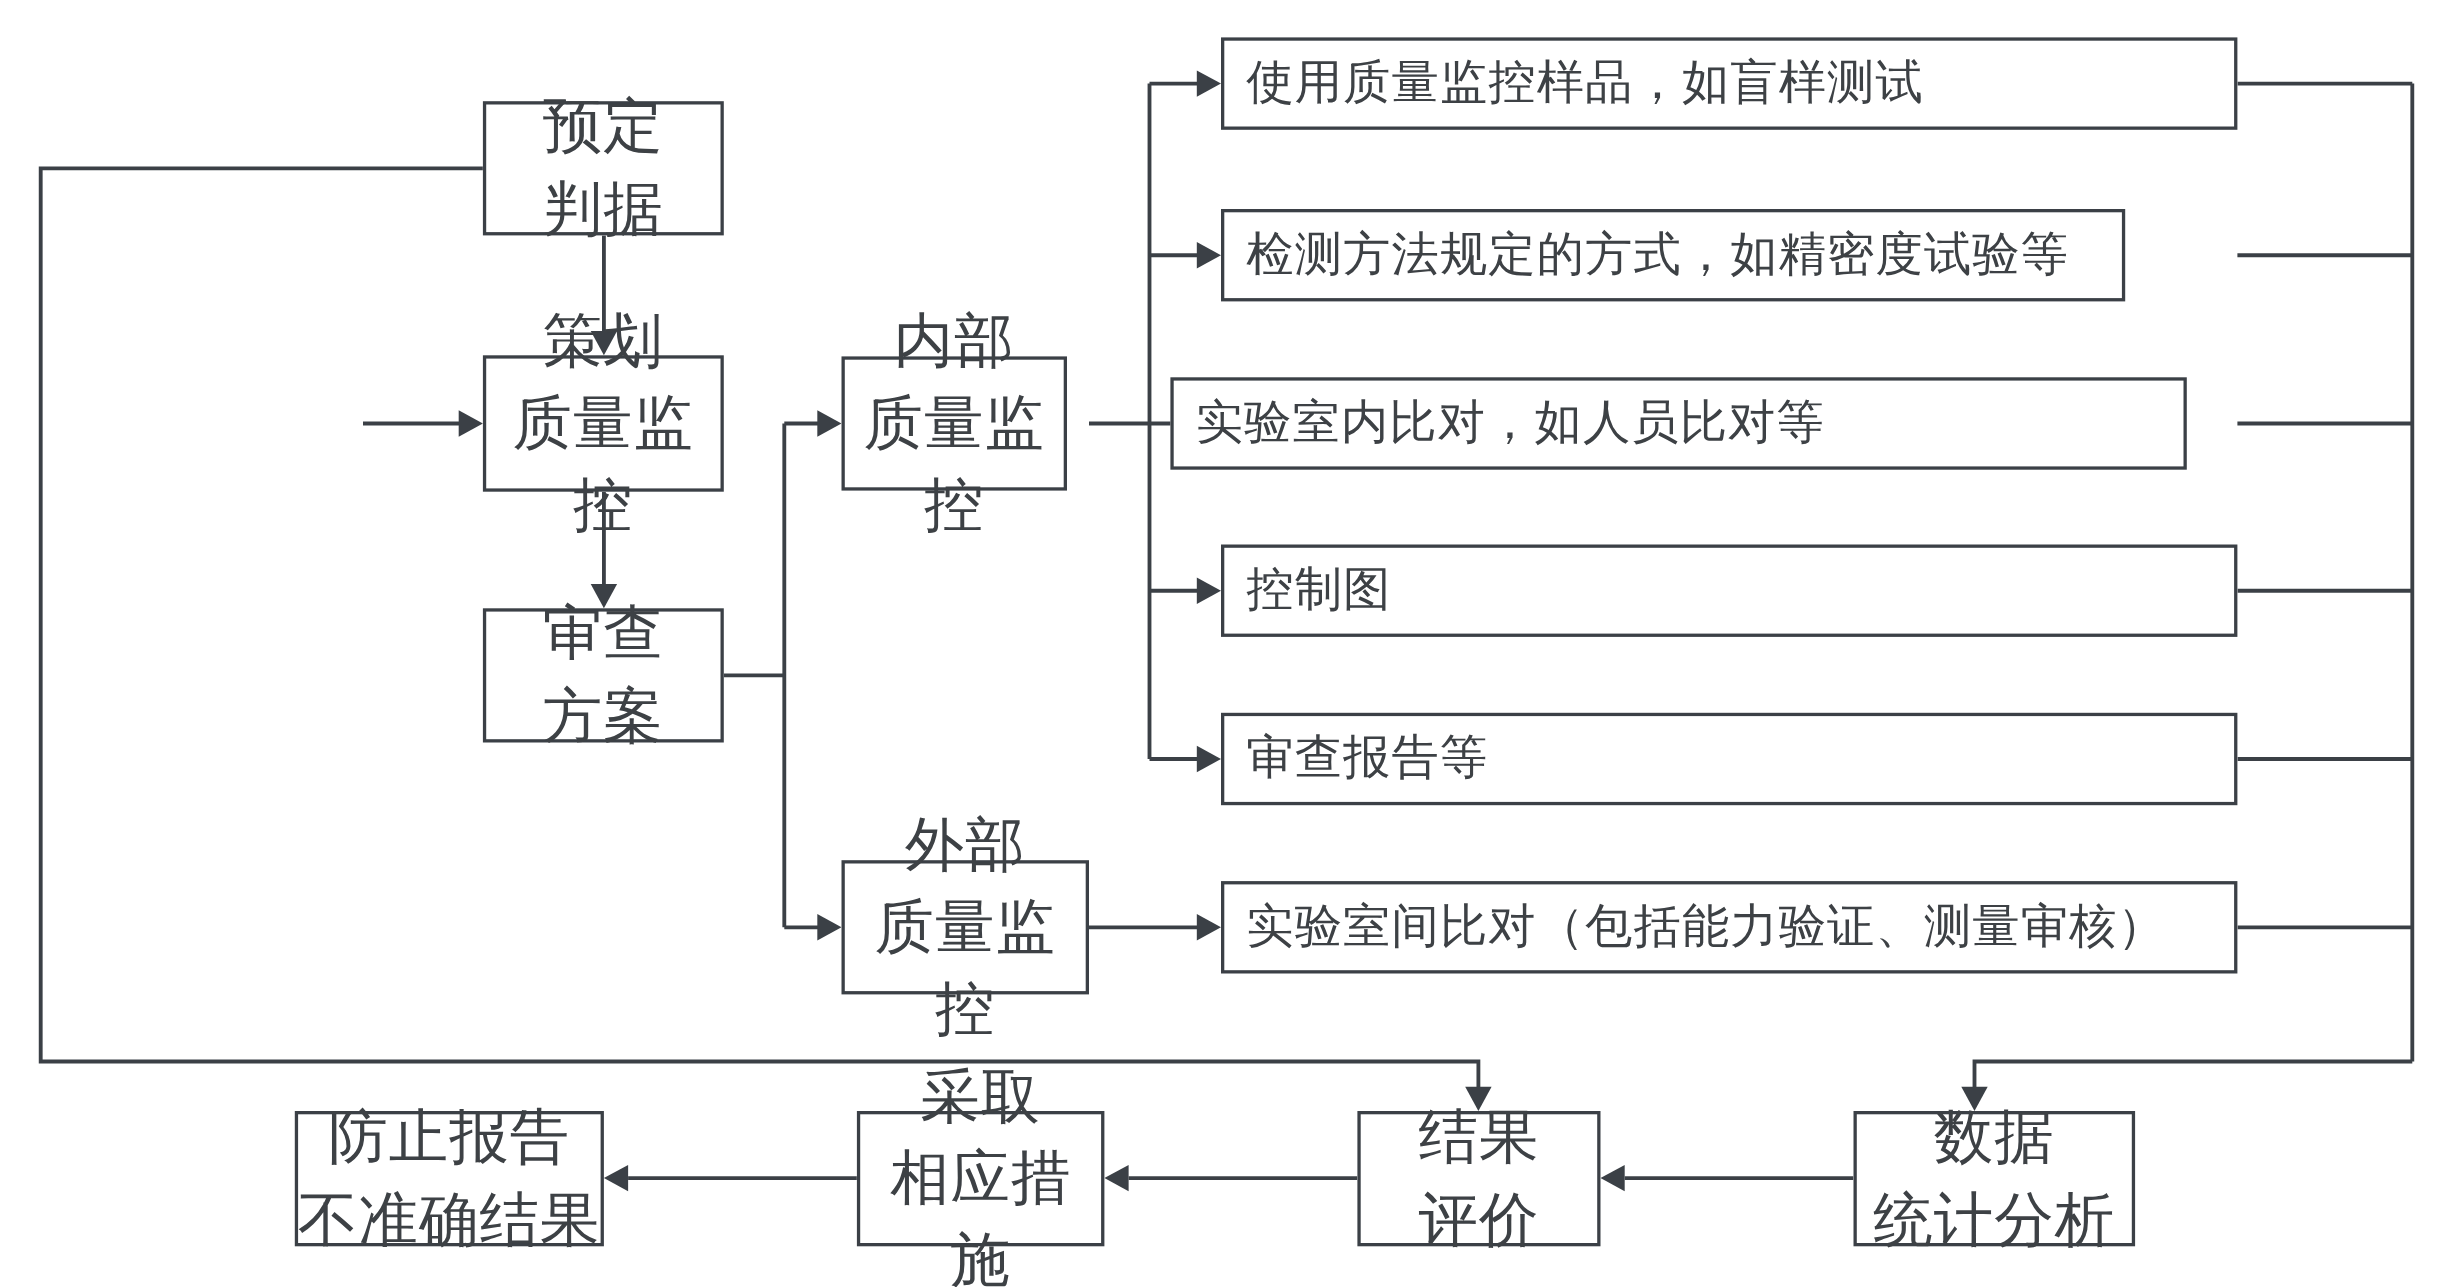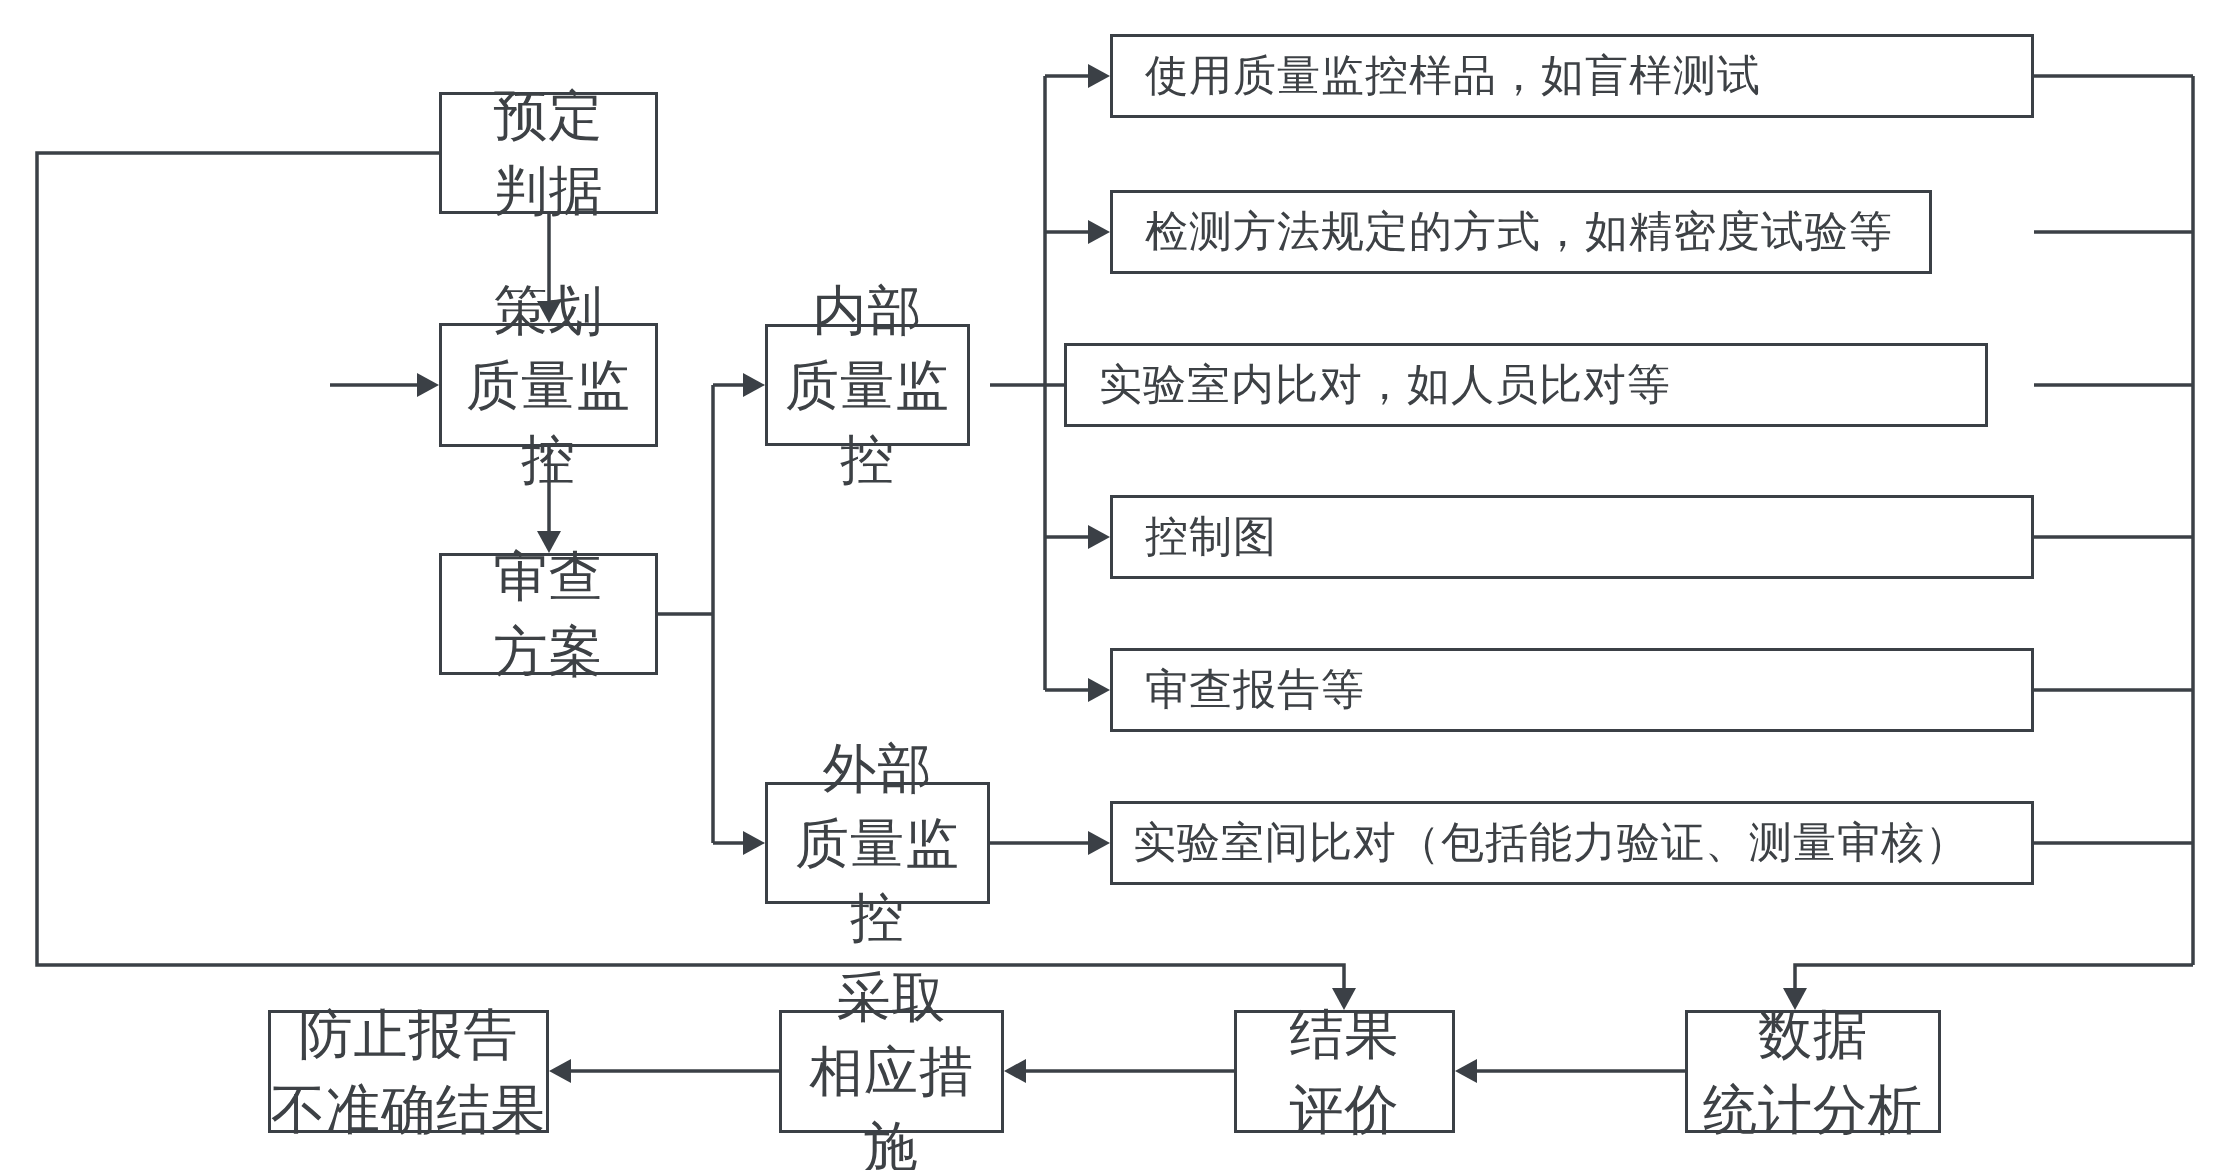--- a/index.html
+++ b/index.html
@@ -27,21 +27,21 @@
     display:flex;align-items:center;justify-content:center;
     text-align:center;
     font-size:54px;
     line-height:1.38;
     white-space:pre-line;
     letter-spacing:1px;
   }
   .node.method{
     justify-content:flex-start;
     text-align:left;
-    padding-left:32px;
+    padding-left:20px;
     font-size:43px;
     white-space:nowrap;
   }
   .node.method.indent{padding-left:20px;}
 </style>
 </head>
 <body>
 
 <div id="canvas">
 

